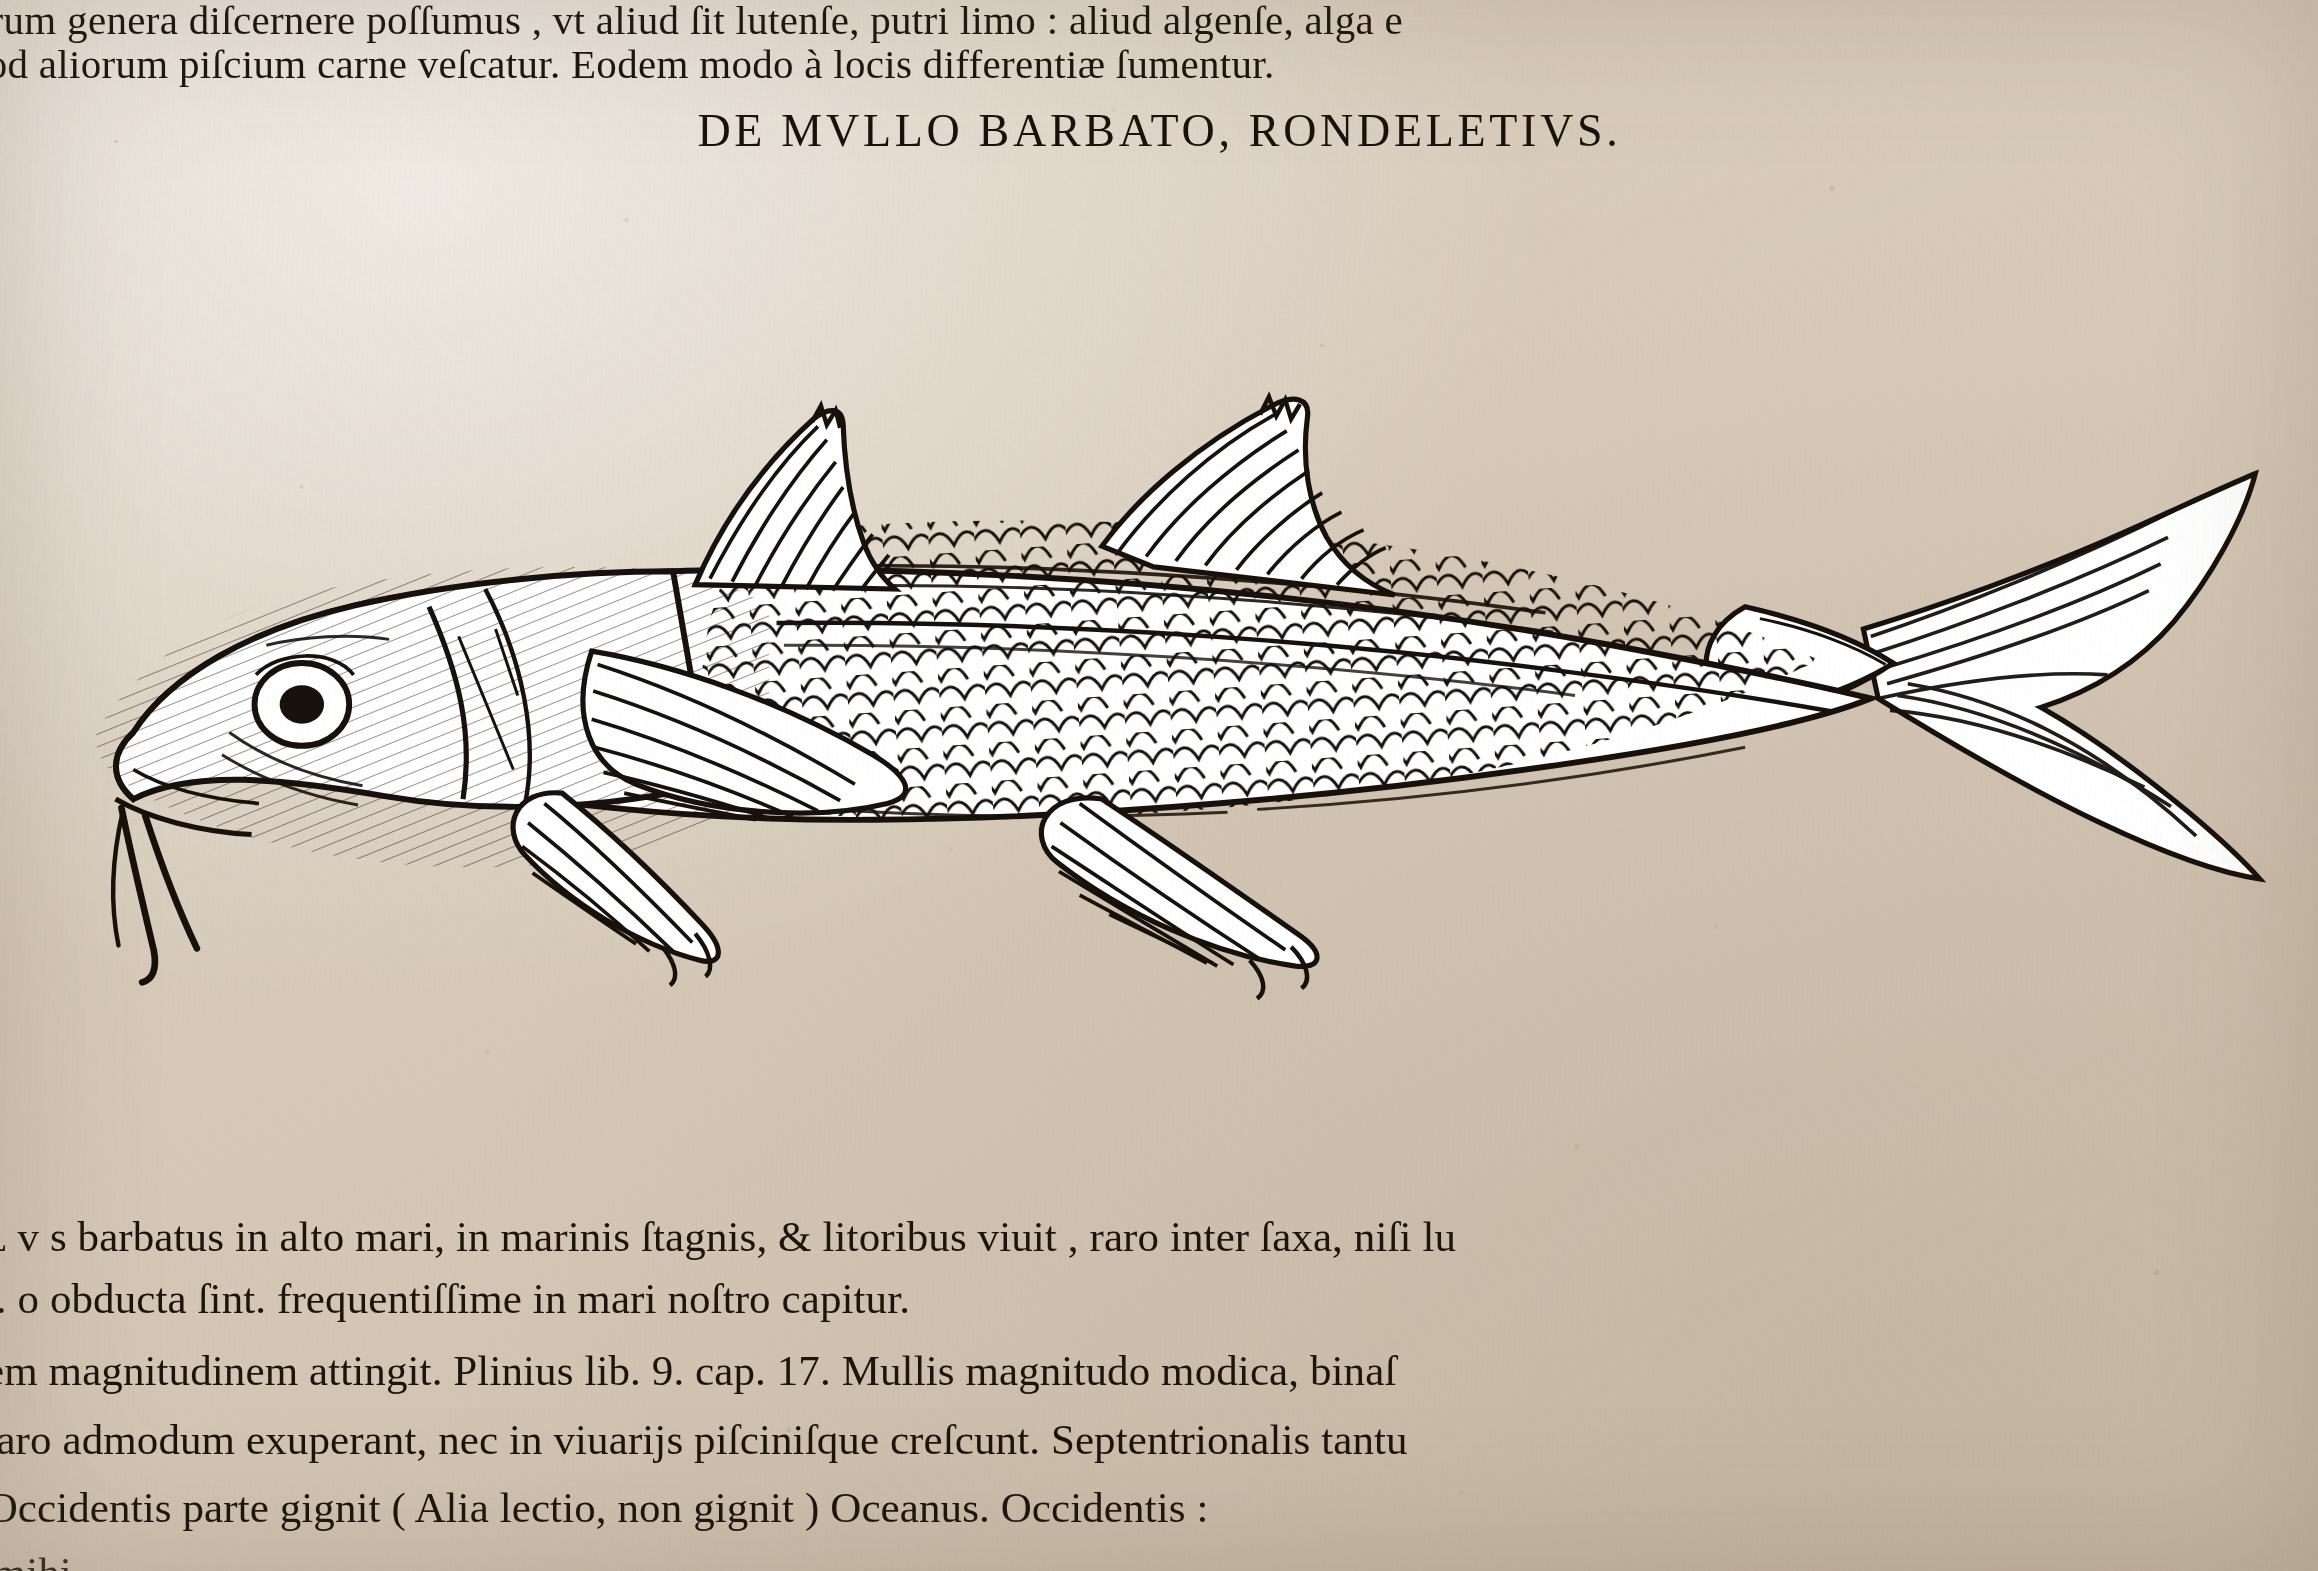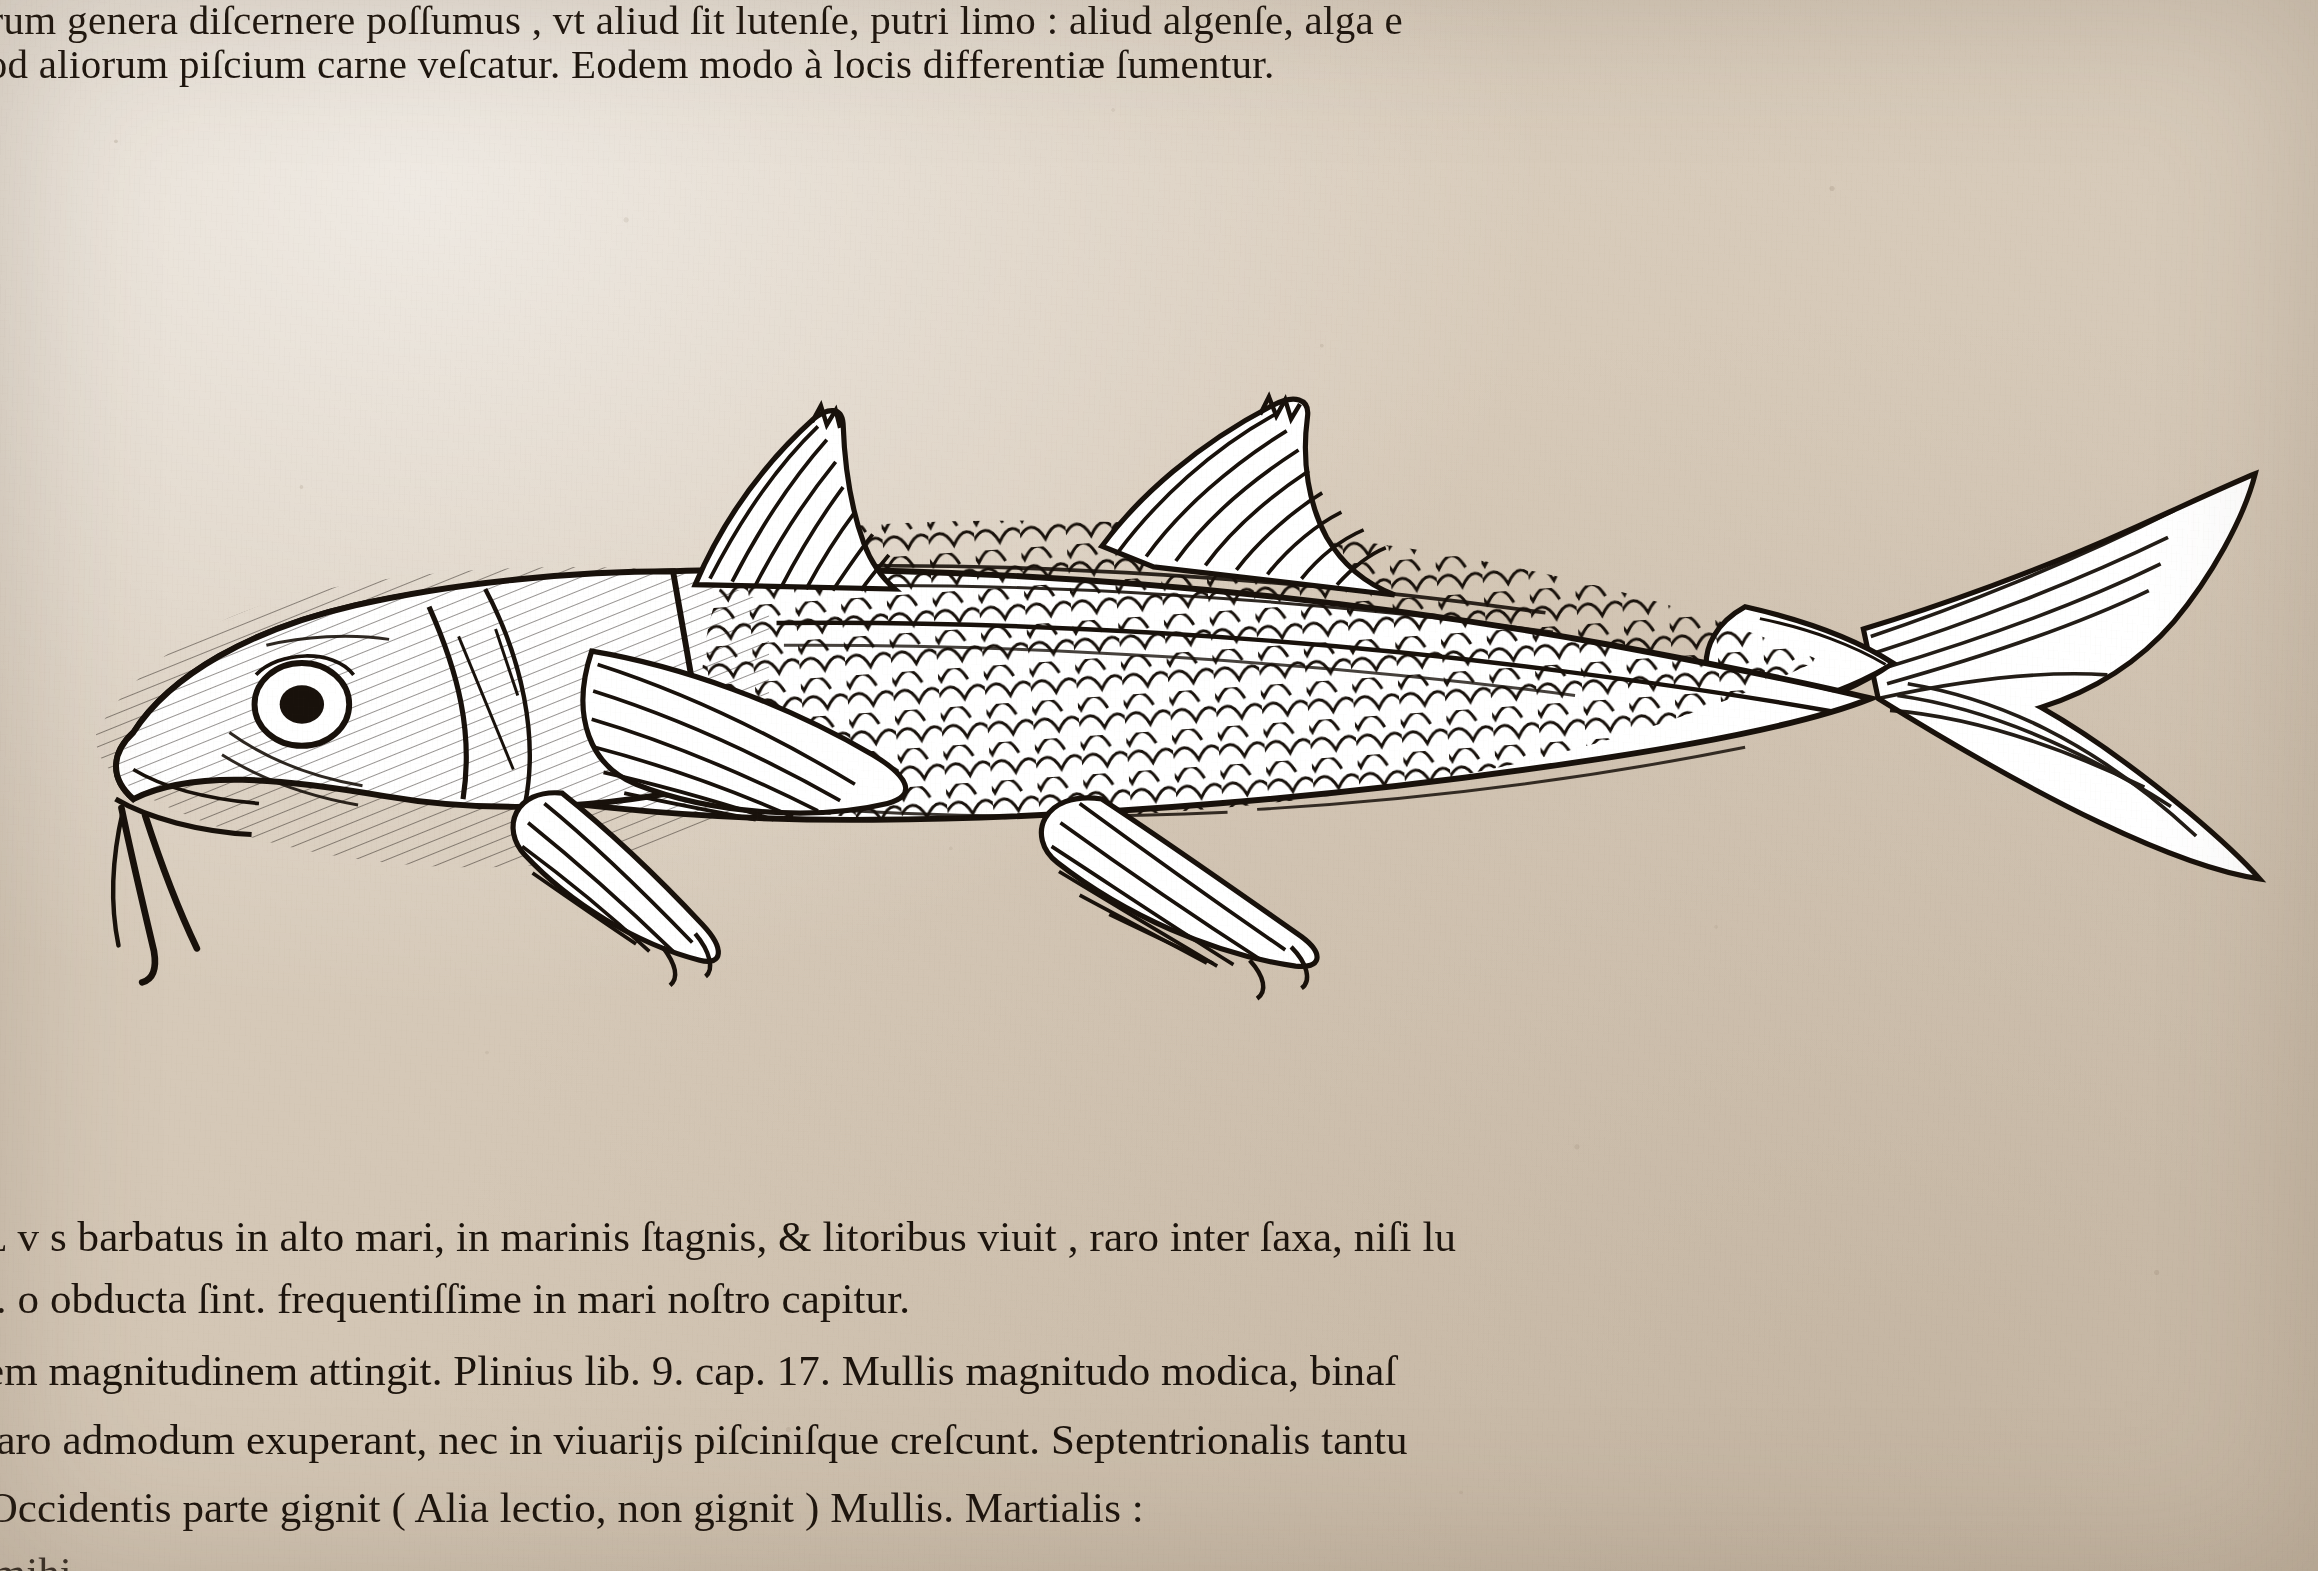--- a/index.html
+++ b/index.html
@@ -105,20 +105,21 @@
   .ital { }
 </style>
 </head>
 <body>
 
 <div class="page">
 
   <div class="textline top-l1">rum genera diſcernere poſſumus , vt aliud ſit lutenſe, putri limo : aliud algenſe, alga e</div>
   <div class="textline top-l2">od aliorum piſcium carne veſcatur. Eodem modo à locis differentiæ ſumentur.</div>
 
+  <div class="heading">DE MVLLO BARBATO, RONDELETIVS.</div>
 
   <div class="figure-wrap">
     <svg viewBox="0 0 3020 940" xmlns="http://www.w3.org/2000/svg" aria-label="woodcut fish">
       <defs>
         <pattern id="scales" width="62" height="52" patternUnits="userSpaceOnUse" patternTransform="rotate(-4)">
           <path d="M -4 42 Q 16 8 34 42 Q 52 8 70 42" fill="none" stroke="#18110b" stroke-width="4"></path>
           <path d="M -34 16 Q -14 -18 4 16 Q 22 -18 40 16" fill="none" stroke="#18110b" stroke-width="4"></path>
         </pattern>
         <pattern id="finlines" width="18" height="18" patternUnits="userSpaceOnUse" patternTransform="rotate(12)">
           <path d="M 0 0 L 0 18" stroke="#18110b" stroke-width="3.4"></path>
@@ -320,21 +321,21 @@
       </g>
 
     </svg>
   </div>
 
   <div class="textline cap-l1">ʟ ᴠ s barbatus in alto mari, in marinis ſtagnis, &amp; litoribus viuit , raro inter ſaxa, niſi lu</div>
   <div class="textline cap-l2">ſ. o obducta ſint. frequentiſſime in mari noſtro capitur.</div>
   <div class="textline cap-l3">em magnitudinem attingit. Plinius lib. 9. cap. 17.    Mullis magnitudo modica, binaſ</div>
   <div class="textline cap-l4">raro admodum exuperant, nec in viuarijs piſciniſque creſcunt.  Septentrionalis tantu</div>
   <div class="textline cap-l5">
-    <span>Occidentis parte gignit ( </span><span class="ital">Alia lectio, non gignit</span><span> ) Mullis. Martialis :</span>
+    <span>Occidentis parte gignit ( </span><span class="ital">Alia lectio, non gignit</span><span> ) Oceanus. Occidentis :</span>
   </div>
   <div class="textline cap-l6">mihi           , ,  </div>
 
   <div class="speckle"></div>
   <div class="fiber"></div>
   <div class="vignette"></div>
 </div>
 
 
 </body></html>

